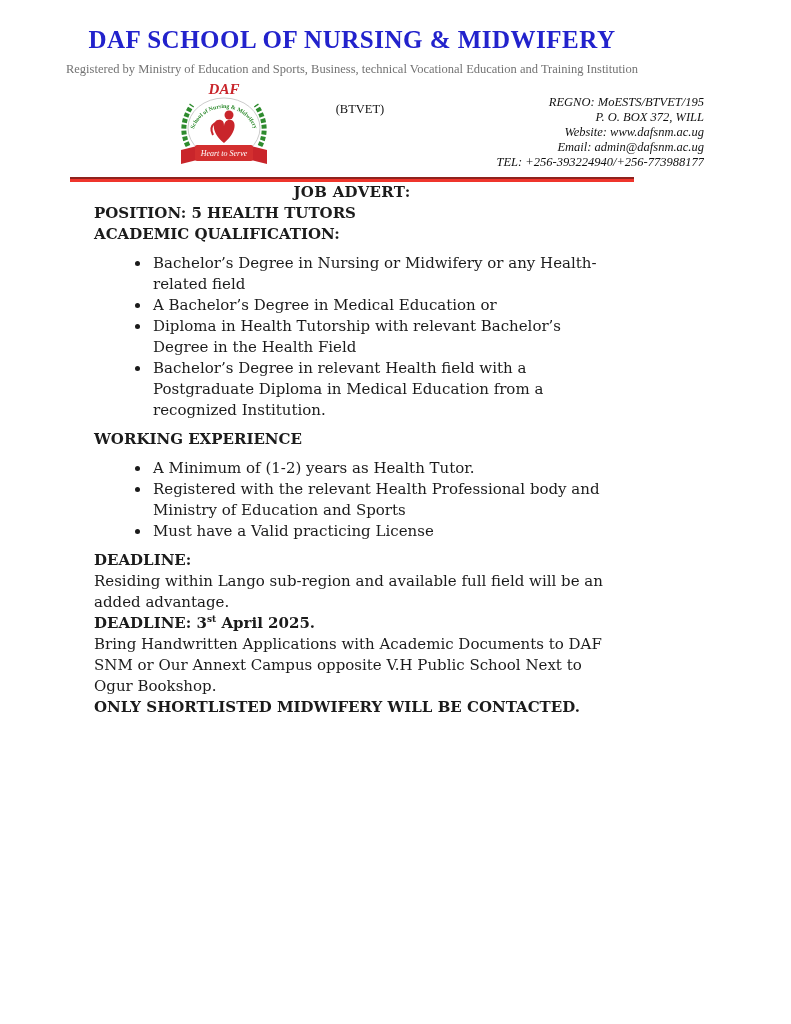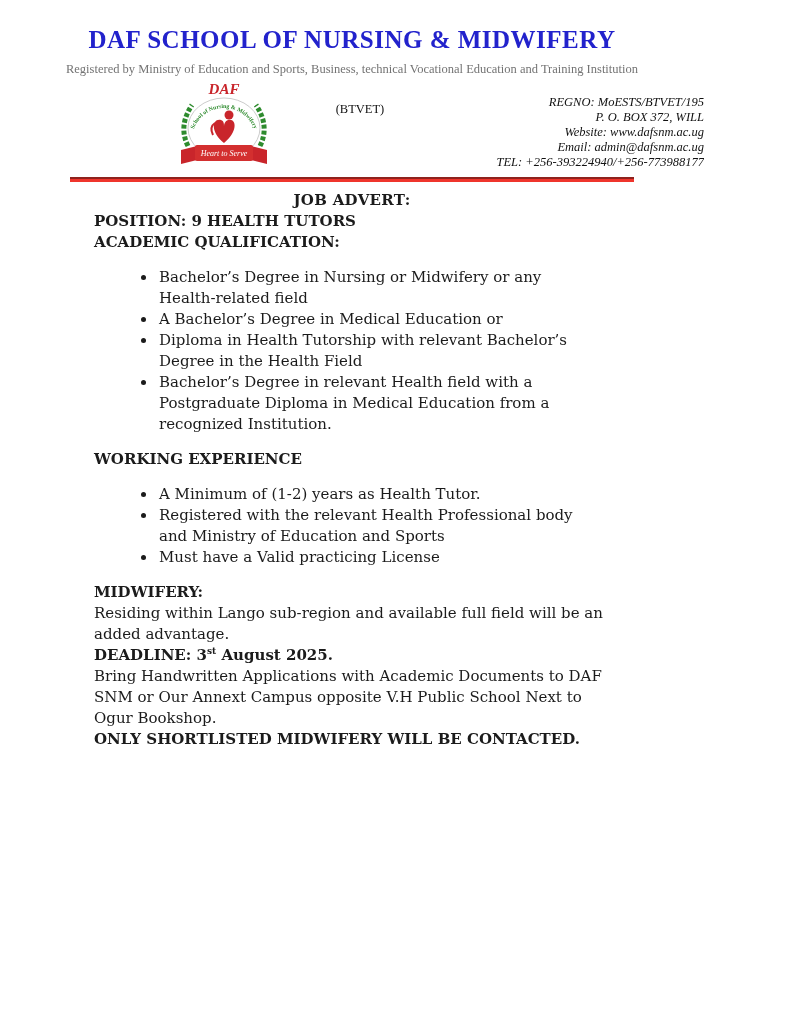--- a/index.html
+++ b/index.html
@@ -36,29 +36,29 @@
     font-size: 12.5px; line-height: 15px; color: #111; font-style: italic;
   }
   .hdr-contact div { margin: 0; }
 
   .redline {
     height: 5px; margin: 0 70px;
     background: linear-gradient(to bottom, #8f221d 0%, #8f221d 30%, #ef352c 30%, #ef352c 100%);
   }
 
   
-  .content { padding: 8px 94px; font-size: 15px; line-height: 21px; }
+  .content { padding: 0 94px; font-size: 15px; line-height: 21px; }
   .content p, .content h2, .content h3 { margin: 0; font-size: 15px; line-height: 21px; }
   .job-advert { margin-top: 66px; text-align: center; font-weight: bold; letter-spacing: 0.3px; }
   .position-line { margin-top: 52px; font-weight: bold; }
   .sec-heading { font-weight: bold; }
   .academic-heading { margin-top: 38px; }
   .experience-heading { margin-top: 29px; }
   .required-heading { margin-top: 15px; }
-  ul.bullets { margin: 14px; padding: 0 0 0 49px; }
+  ul.bullets { margin: 8px; padding: 0 0 0 49px; }
   ul.bullets li { margin: 0; padding-left: 2px; line-height: 21px; }
   .required-text { font-weight: normal; }
   .deadline-line { margin-top: 36px; font-weight: bold; }
   .deadline-line sup { font-size: 9px; line-height: 0; }
   .bring-text { margin-top: 20px; font-weight: normal; }
   .shortlisted { margin-top: 21px; font-weight: bold; }
 </style>
 </head>
 <body>
 
@@ -98,40 +98,40 @@
       <div>Email: admin@dafsnm.ac.ug</div>
       <div>TEL: +256-393224940/+256-773988177</div>
     </div>
   </header>
 
   <div class="redline"></div>
 
   <main class="content">
     <p class="job-advert">JOB ADVERT:</p>
 
-    <p class="position-line"><span>POSITION</span><span>: 9 HEALTH TUTORS</span></p>
+    <p class="position-line"><span>POSITION</span><span>: 5 HEALTH TUTORS</span></p>
 
     <h2 class="sec-heading academic-heading">ACADEMIC QUALIFICATION:</h2>
     <ul class="bullets">
         <li>Bachelor’s Degree in Nursing or Midwifery or any Health-related field</li>
         <li>A Bachelor’s Degree in Medical Education or</li>
         <li>Diploma in Health Tutorship with relevant Bachelor’s Degree in the Health Field</li>
         <li>Bachelor’s Degree in relevant Health field with a Postgraduate Diploma in Medical Education from a recognized Institution.</li>
       </ul>
 
     <h2 class="sec-heading experience-heading">WORKING EXPERIENCE</h2>
     <ul class="bullets">
         <li>A Minimum of (1-2) years as Health Tutor.</li>
         <li>Registered with the relevant Health Professional body and Ministry of Education and Sports</li>
         <li>Must have a Valid practicing License</li>
       </ul>
 
-    <h2 class="sec-heading required-heading">MIDWIFERY:</h2>
+    <h2 class="sec-heading required-heading">DEADLINE:</h2>
     <p class="required-text">Residing within Lango sub-region and available full field will be an added advantage.</p>
 
-    <p class="deadline-line"><span>DEADLINE: 3</span><sup>st</sup><span> August 2025.</span></p>
+    <p class="deadline-line"><span>DEADLINE: 3</span><sup>st</sup><span> April 2025.</span></p>
 
     <p class="bring-text">Bring Handwritten Applications with Academic Documents to DAF SNM or Our Annext Campus opposite V.H Public School Next to Ogur Bookshop.</p>
 
     <p class="shortlisted">ONLY SHORTLISTED MIDWIFERY WILL BE CONTACTED.</p>
   </main>
 
 </div>
 
 </body></html>

